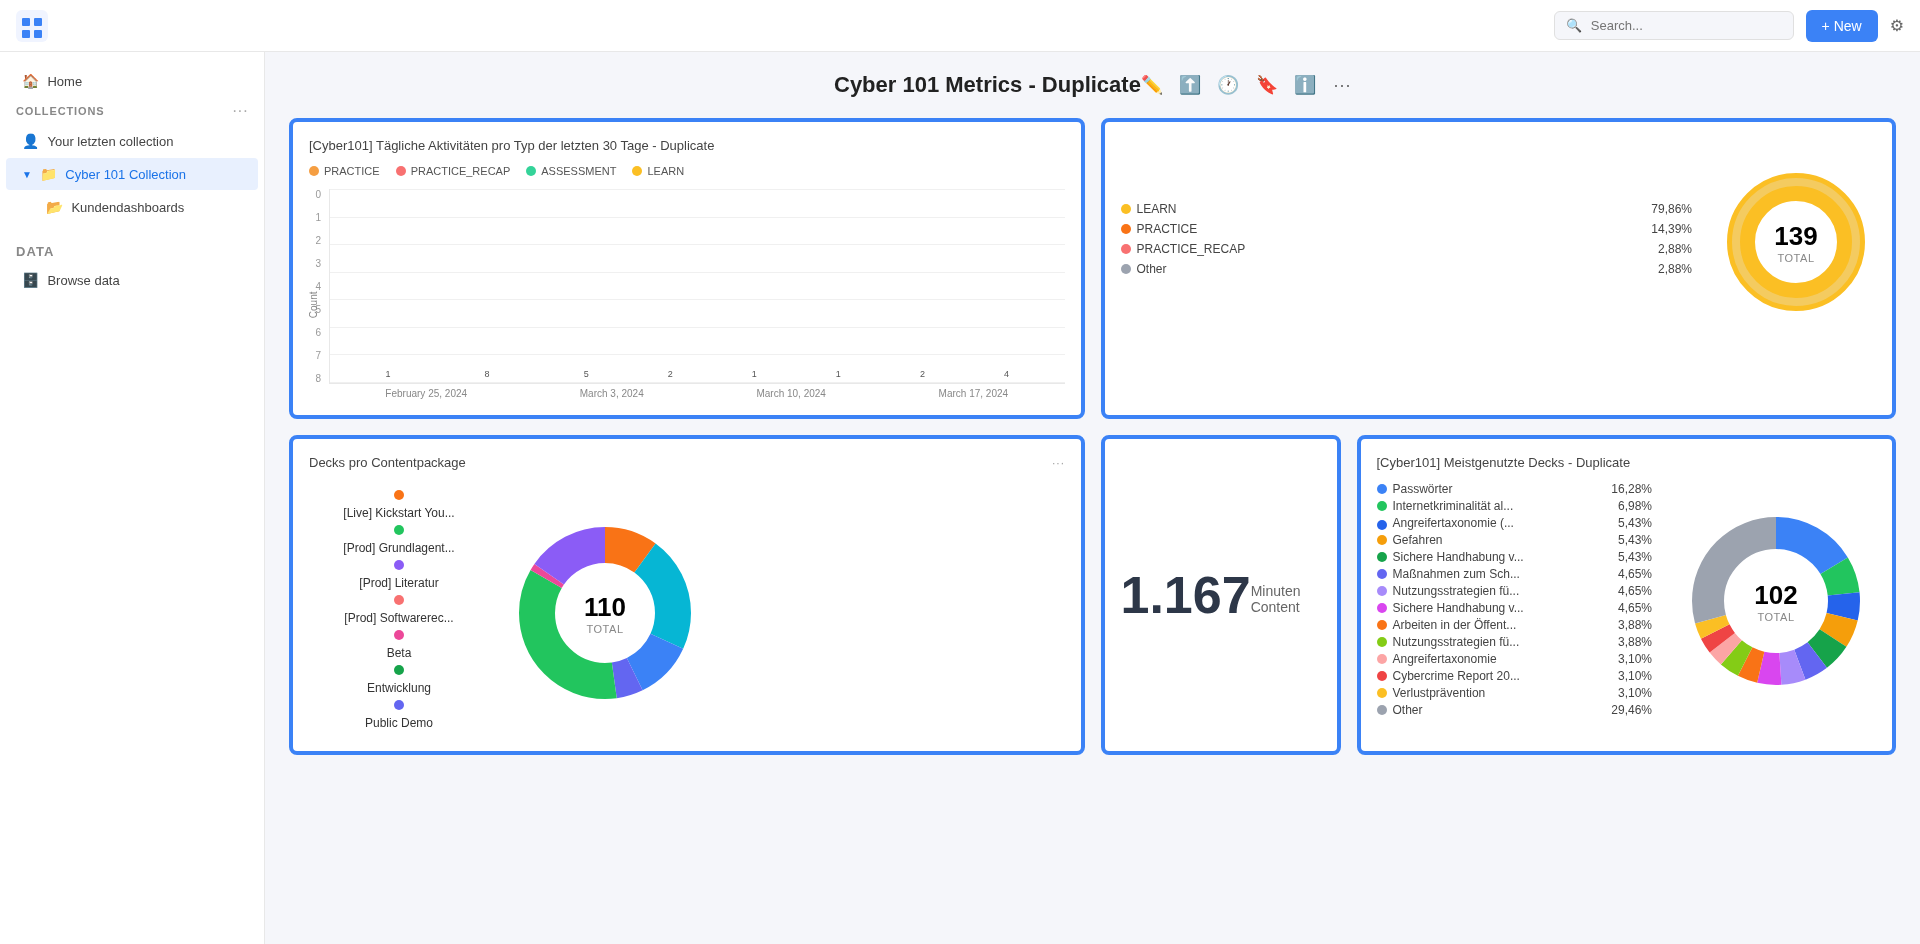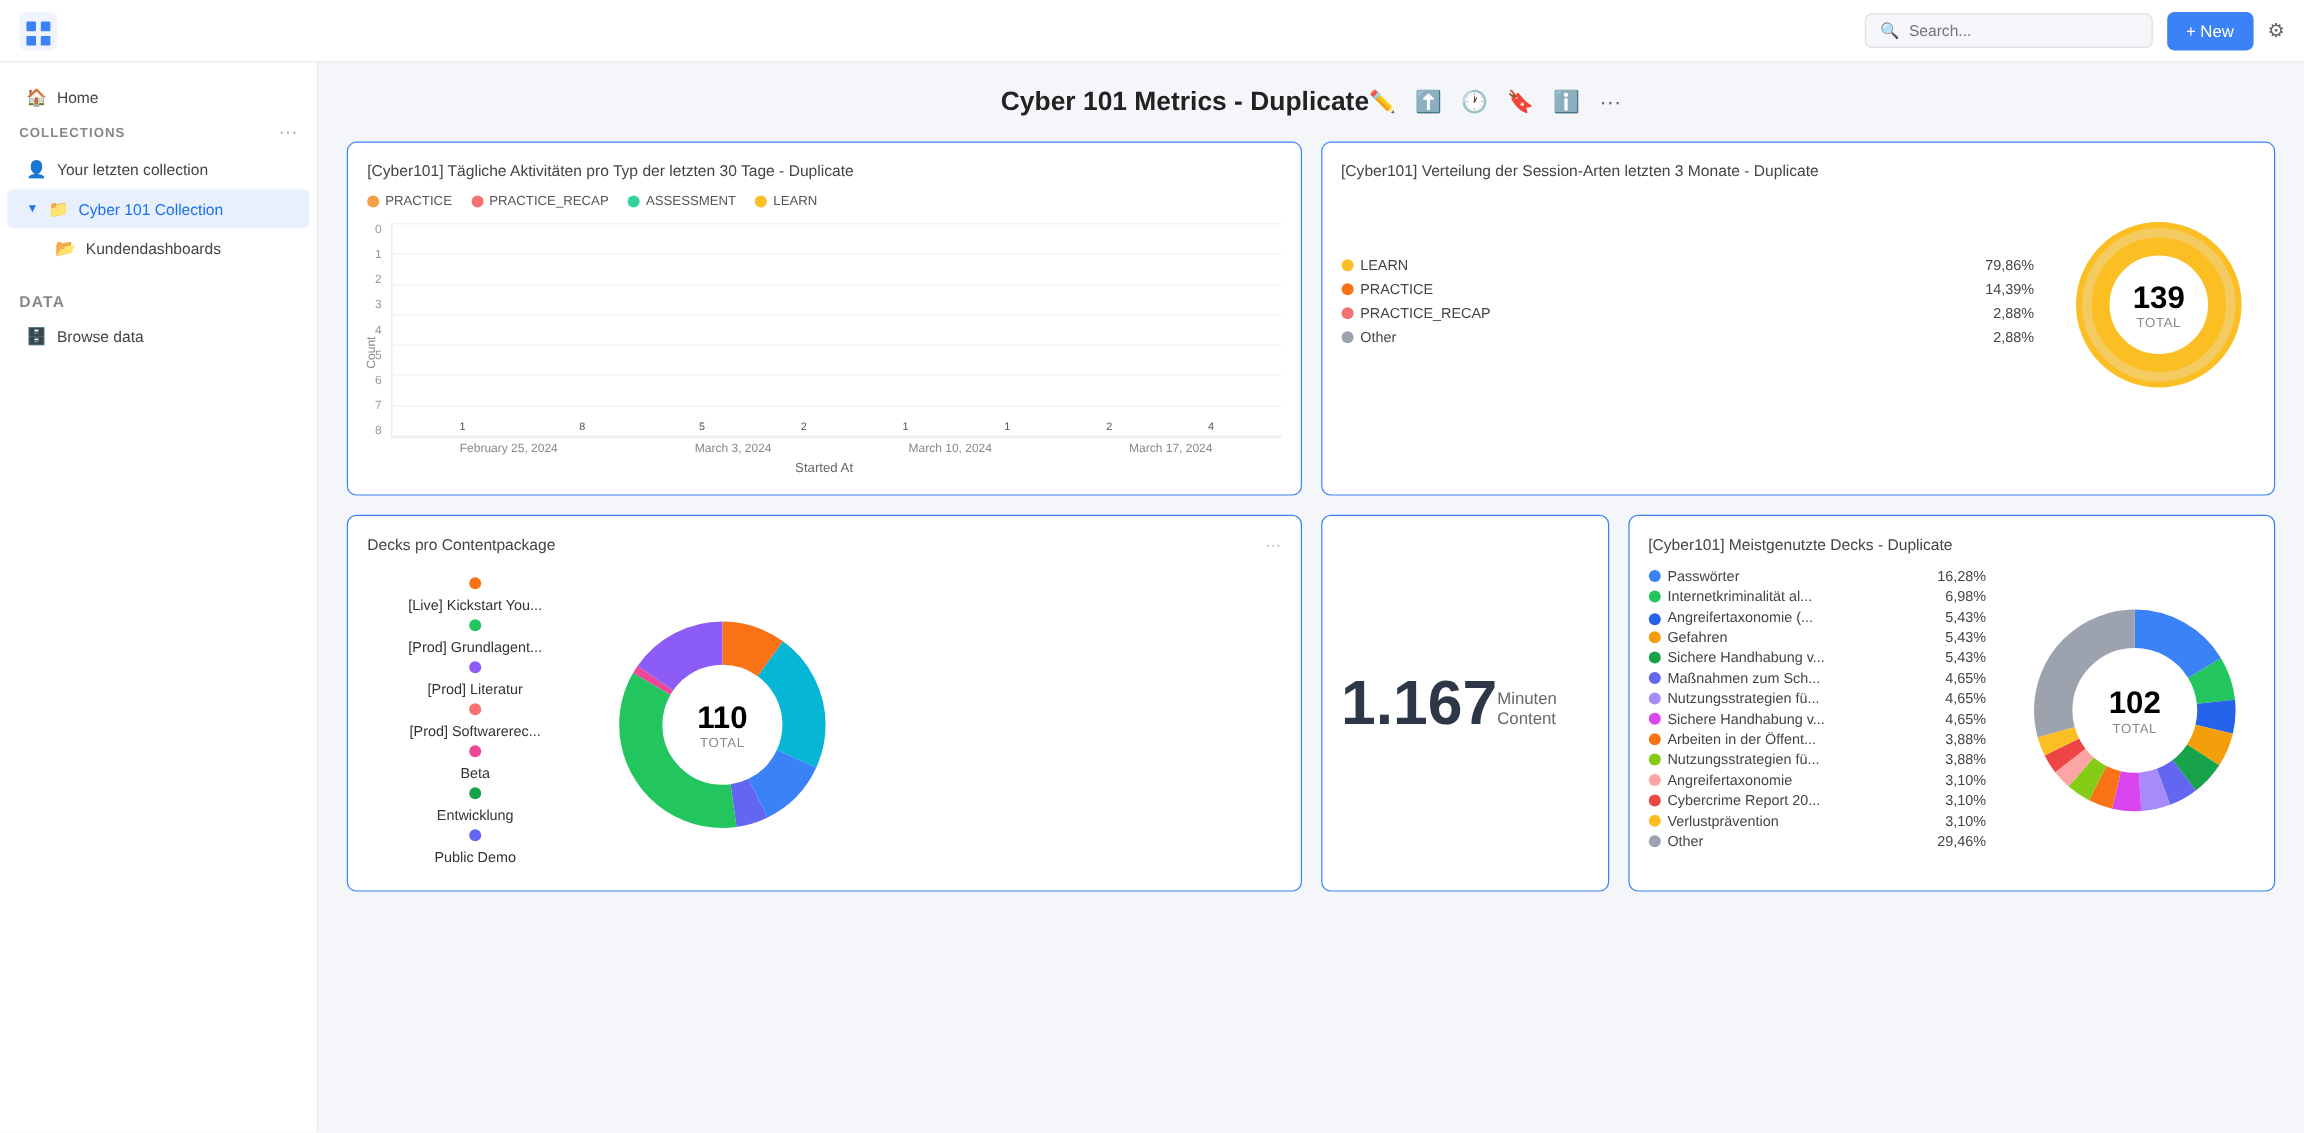--- a/index.html
+++ b/index.html
@@ -29,21 +29,21 @@
     .sidebar-more { margin-left: auto; color: #aaa; font-size: 16px; cursor: pointer; }
     .sidebar-header { display: flex; align-items: center; padding: 4px 16px; }
     .sidebar-header .sidebar-section-label { padding: 0; flex: 1; }
     .sub-item { padding-left: 40px !important; }
 
     
     .content-header { display: flex; align-items: center; justify-content: center; margin-bottom: 20px; }
     .page-title { font-size: 22px; font-weight: 600; color: #222; }
     .header-actions { display: flex; gap: 16px; align-items: center; color: #666; font-size: 18px; }
     .header-actions span { cursor: pointer; }
-    .card { background: #fff; border-radius: 8px; border: 1px solid #3b82f6; padding: 16px; }
+    .card { background: #fff; border-radius: 8px; border: 4px solid #3b82f6; padding: 16px; }
     .card-title { font-size: 13px; font-weight: 500; color: #444; margin-bottom: 12px; }
     .chart-legend { display: flex; gap: 16px; margin-bottom: 12px; flex-wrap: wrap; }
     .legend-item { display: flex; align-items: center; gap: 5px; font-size: 11px; color: #555; }
     .legend-dot { width: 10px; height: 10px; border-radius: 50%; flex-shrink: 0; }
 
     
     .donut-section { display: flex; align-items: center; gap: 24px; }
     .donut-legend { flex: 1; }
     .donut-legend-item { display: flex; align-items: center; gap: 6px; margin-bottom: 6px; font-size: 12px; }
     .donut-legend-dot { width: 10px; height: 10px; border-radius: 50%; flex-shrink: 0; }
@@ -254,26 +254,24 @@
                     </div>
                   </div>
                 </div>
               </div>
               <div class="x-axis">
                 <span>February 25, 2024</span>
                 <span>March 3, 2024</span>
                 <span>March 10, 2024</span>
                 <span>March 17, 2024</span>
               </div>
-              <div class="chart-x-label">Started At</div>
             </div>
           </div>
 
           <div class="card col-half">
-            <div class="card-title">[Cyber101] Verteilung der Session-Arten letzten 3 Monate - Duplicate</div>
             <div class="donut-section" style="margin-top: 24px;">
               <div class="donut-legend">
                 <div class="donut-legend-item">
                   <div class="donut-legend-dot" style="background:#fbbf24;"></div>
                   <span class="donut-legend-label">LEARN</span>
                   <span class="donut-legend-pct">79,86%</span>
                 </div>
                 <div class="donut-legend-item">
                   <div class="donut-legend-dot" style="background:#f97316;"></div>
                   <span class="donut-legend-label">PRACTICE</span>

